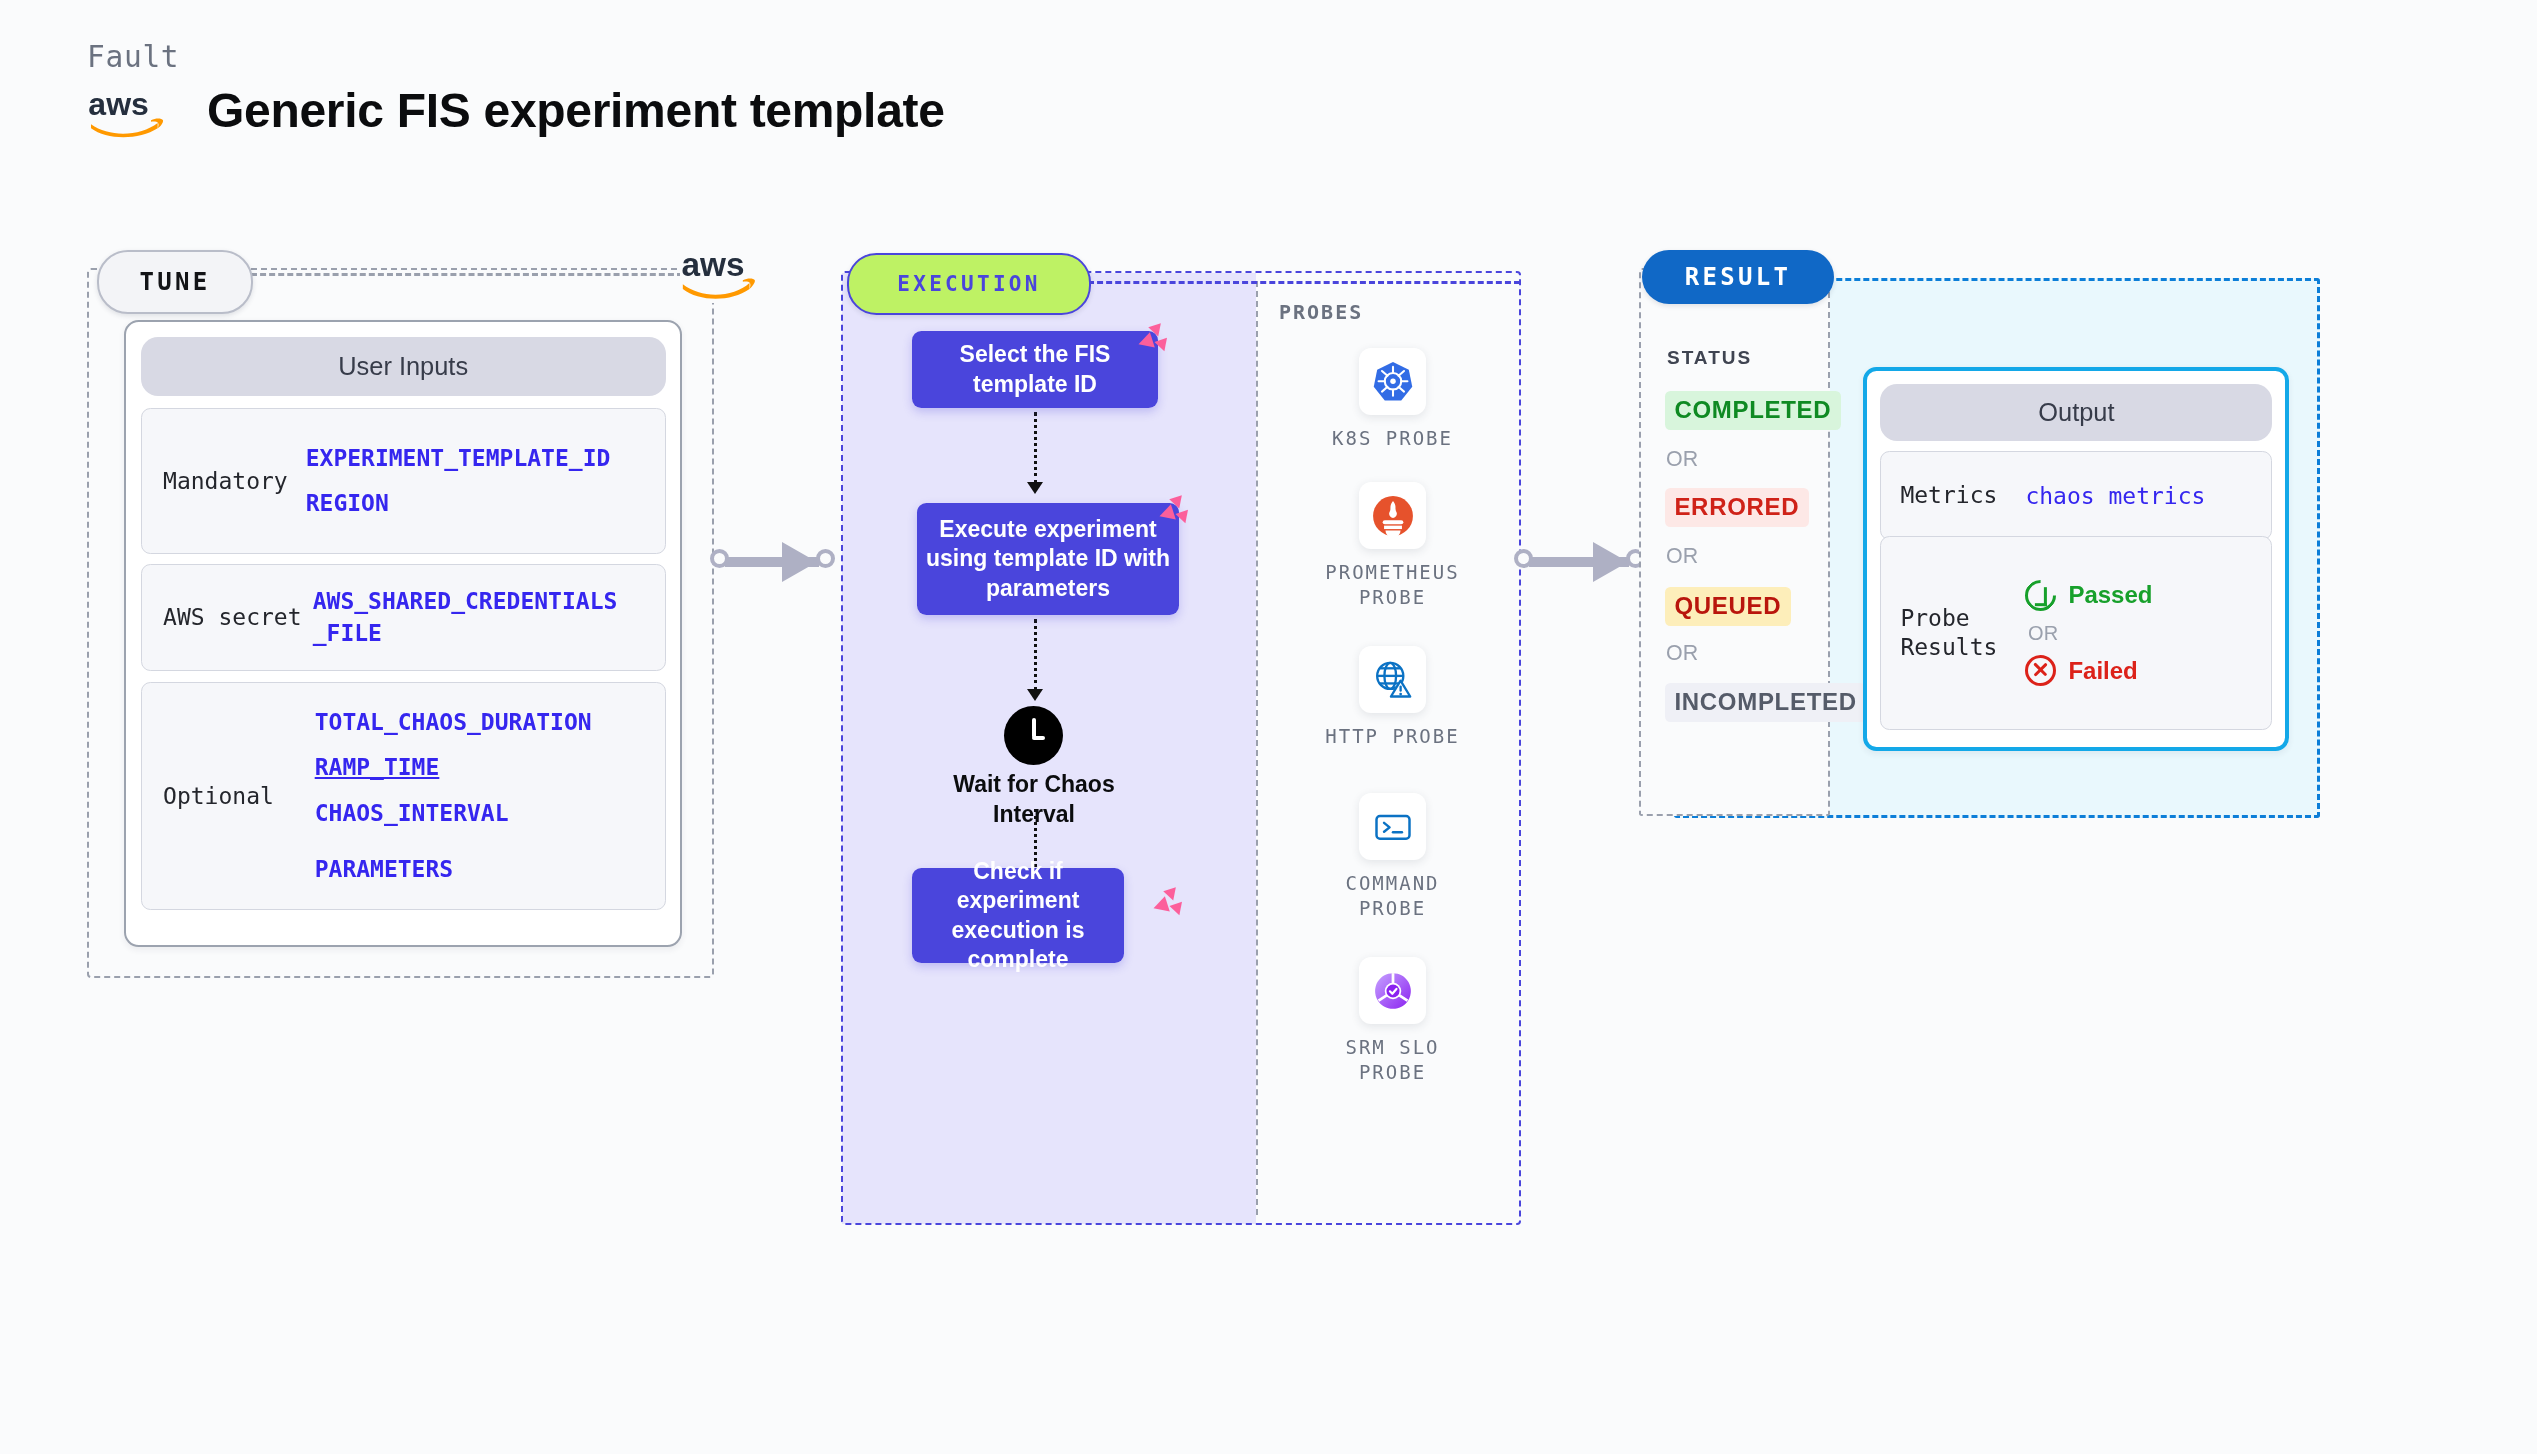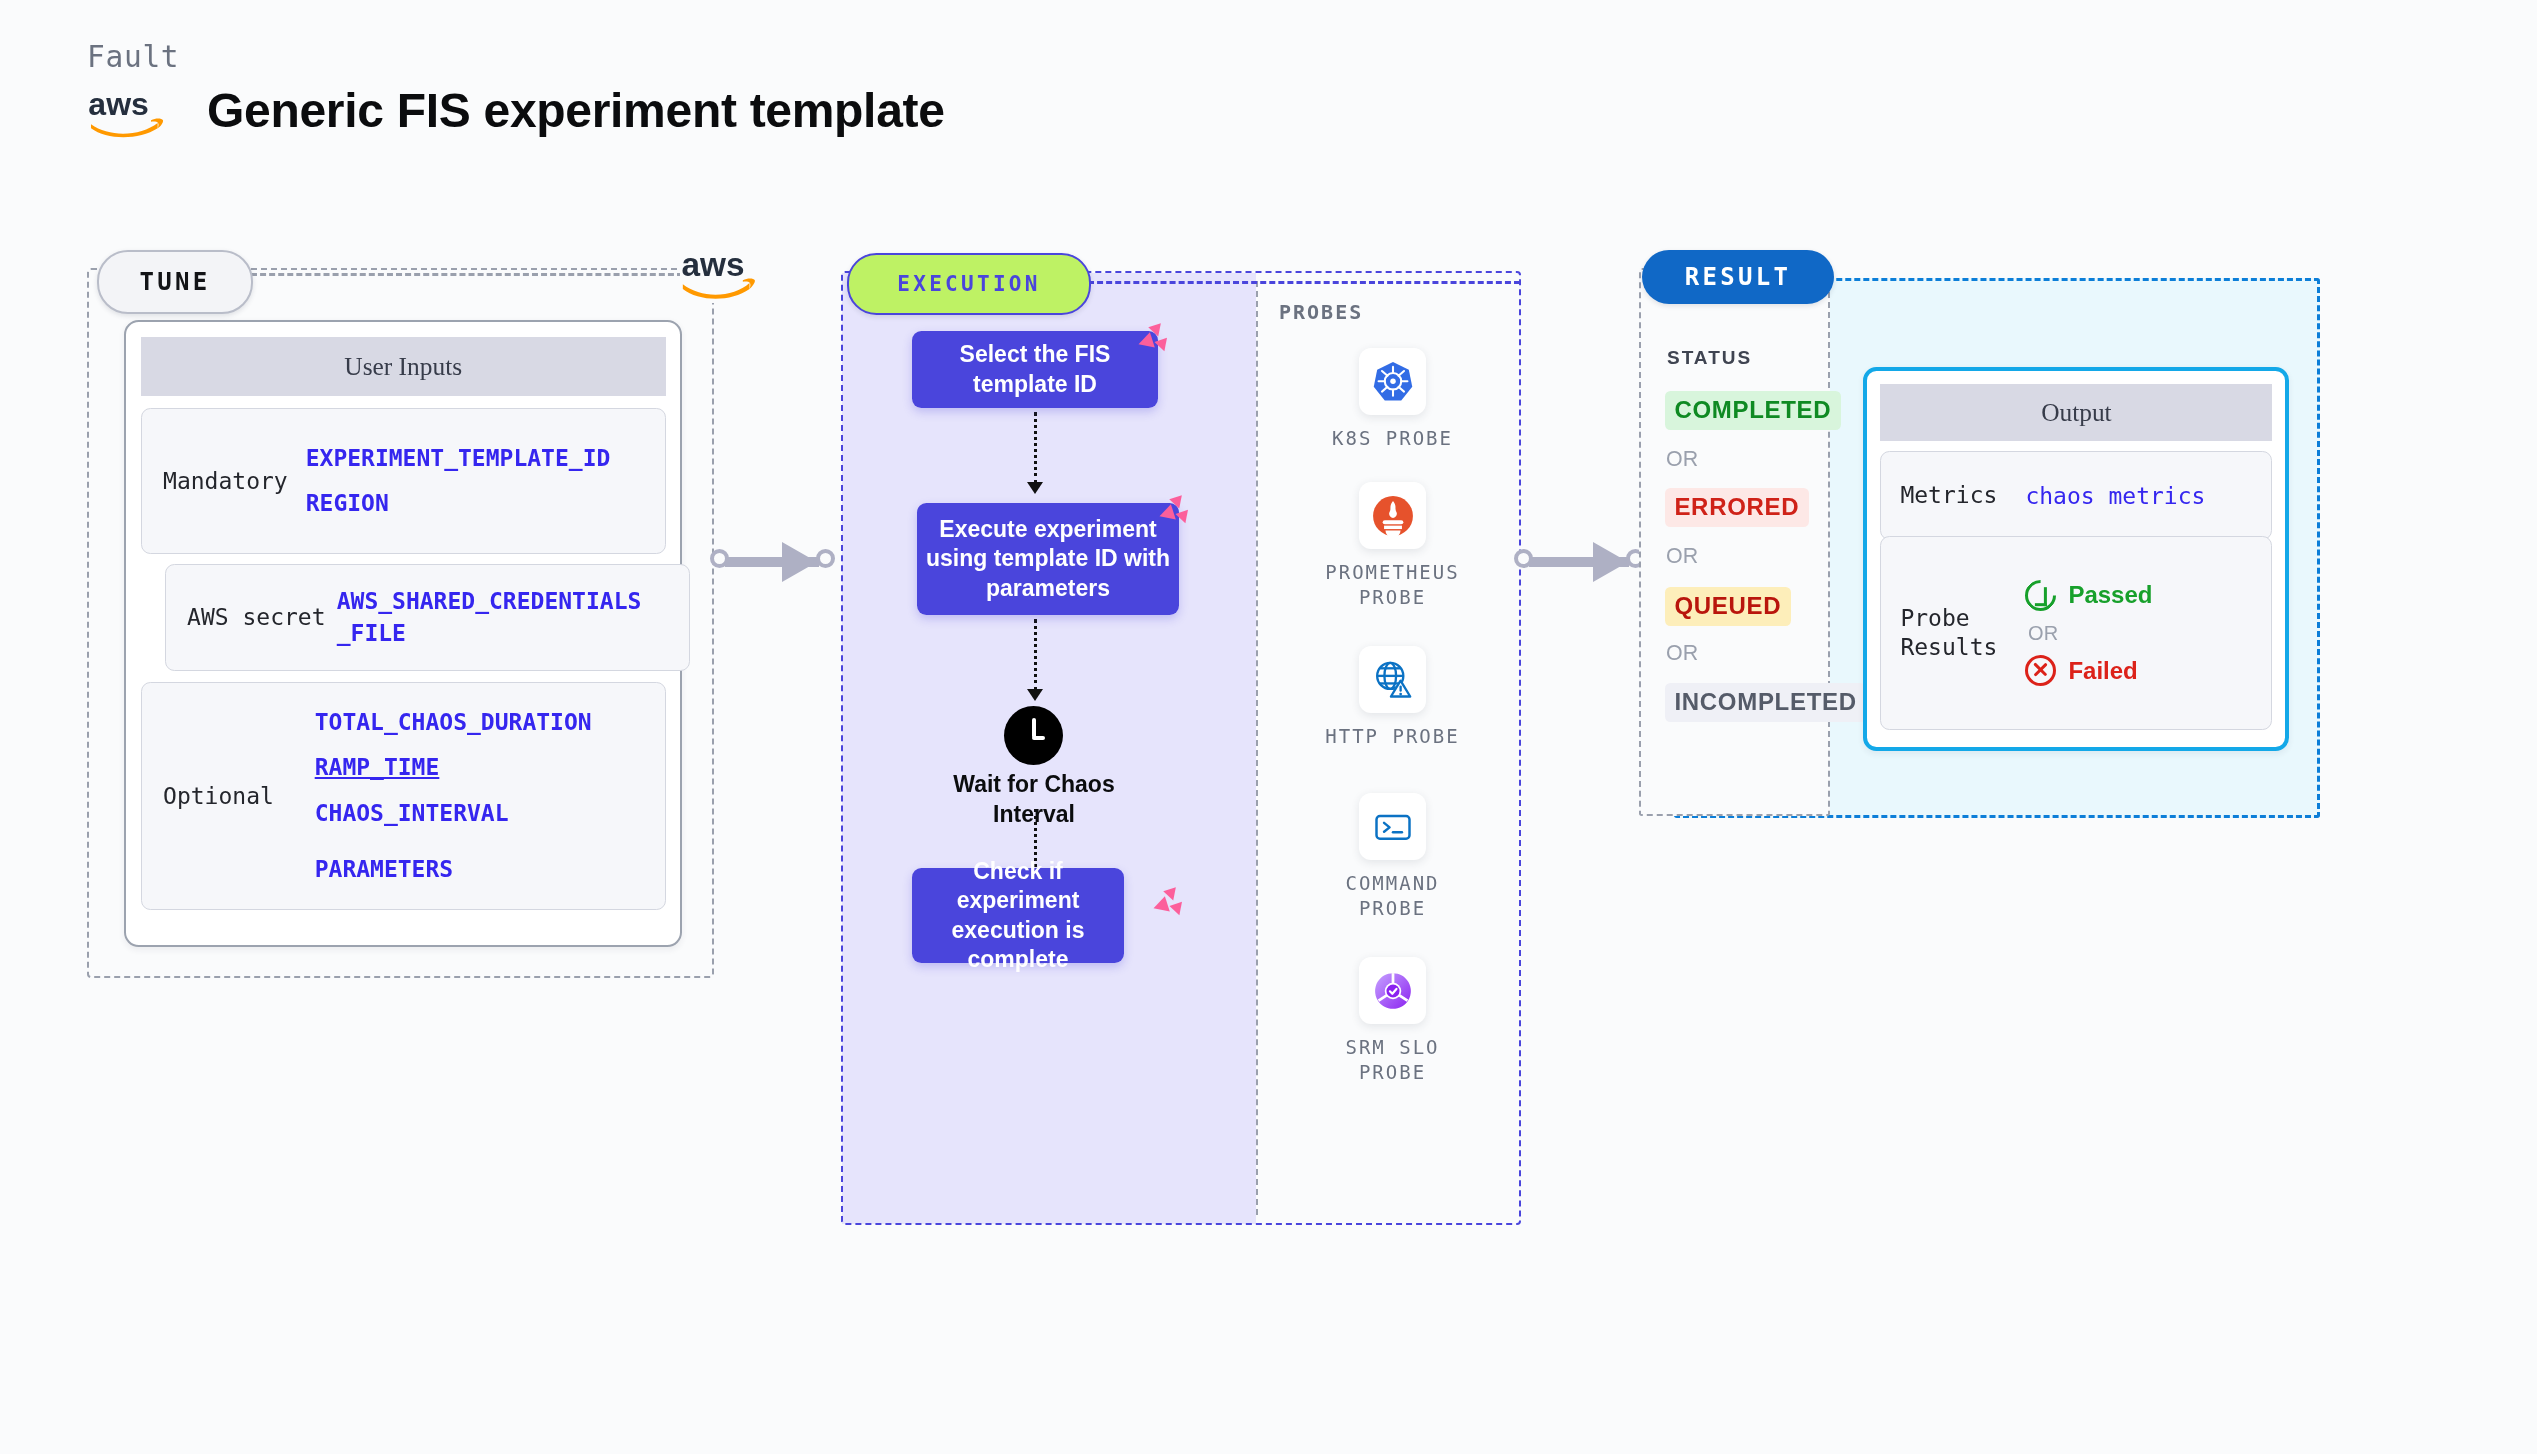--- a/index.html
+++ b/index.html
@@ -49,43 +49,43 @@
   #aws-logo-tune{
     position:absolute;left:680px;top:243px;width:77px;height:60px;
     background:#fafbfc;z-index:5;
   }
 
   .card-outer{
     position:absolute;background:#fff;border:2px solid #9ca3af;
     border-radius:14.7px;box-shadow:0 2.7px 6.7px rgba(40,45,70,.07);
   }
   .card-header{
-    background:#d8d9e4;border-radius:0;
+    background:#d8d9e4;border-radius:17px;
     display:flex;align-items:center;justify-content:center;
-    font-family:Liberation Serif, serif;
+    font-family:Liberation Sans, sans-serif;
     font-size:25.4px;color:#373c4a;
   }
   .sub-card{
     background:#f6f7fa;border:1.3px solid #d4d7e0;border-radius:9.4px;
     display:flex;align-items:center;box-sizing:border-box;
   }
   .sub-label{
     font-family:"DejaVu Sans Mono","Liberation Mono",monospace;
     font-size:23px;color:#24262c;white-space:pre-line;line-height:1.25;
   }
   .var-list{
     font-family:"DejaVu Sans Mono","Liberation Mono",monospace;
     font-size:23px;color:#3526ef;font-weight:bold;line-height:1.35;
   }
   .var-list div{margin:0;}
 
   #user-inputs-card{left:124px;top:320px;width:554px;height:623px;}
   #user-inputs-header{position:absolute;left:14.7px;top:14.7px;width:525px;height:59px;}
   #mandatory-card{position:absolute;left:14.7px;top:86px;width:525px;height:146px;}
-  #awssecret-card{position:absolute;left:14.7px;top:242px;width:525px;height:107px;margin-left:24px;}
+  #awssecret-card{position:absolute;left:14.7px;top:242px;width:525px;height:107px;}
   #optional-card{position:absolute;left:14.7px;top:360px;width:525px;height:228px;}
 
   
   .connector{position:absolute;height:40px;}
   .connector .stalk{
     position:absolute;left:14.7px;top:14.7px;height:10.7px;background:#aeb0c4;
   }
   .connector .head{
     position:absolute;top:0;width:0;height:0;
     border-top:20px solid transparent;border-bottom:20px solid transparent;

